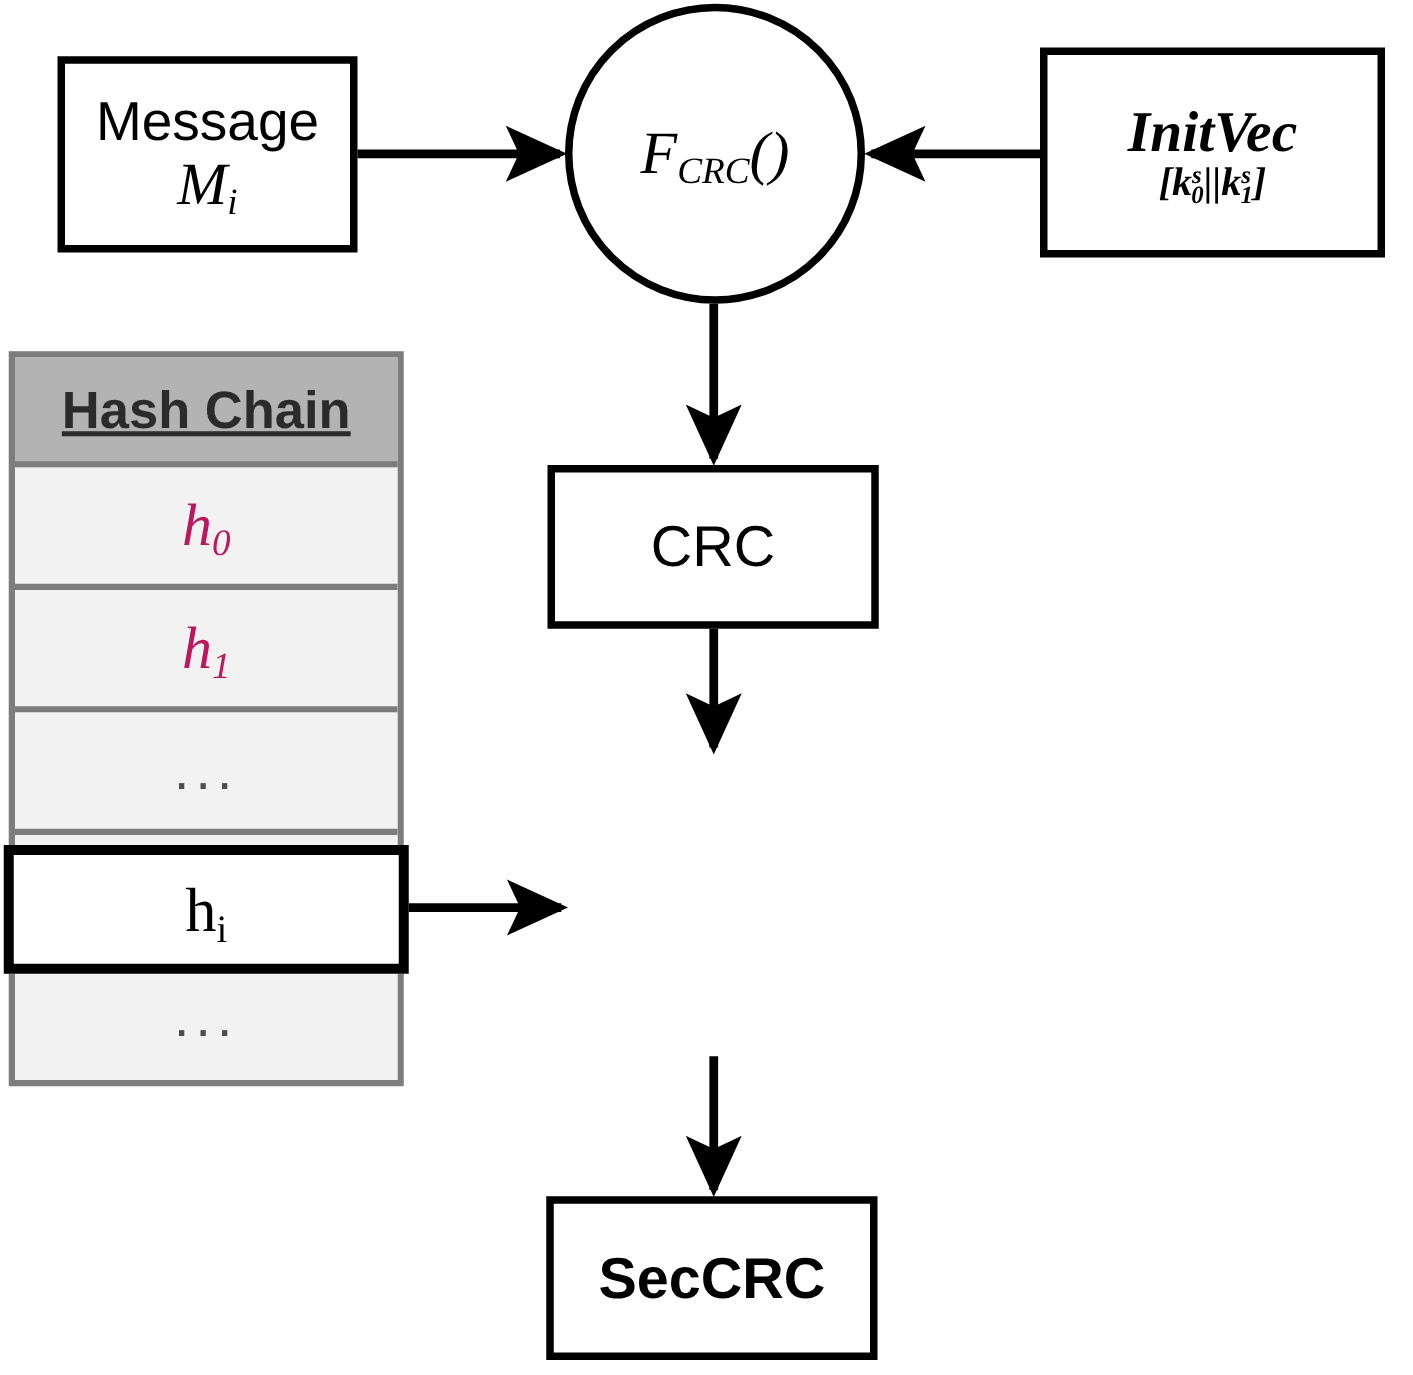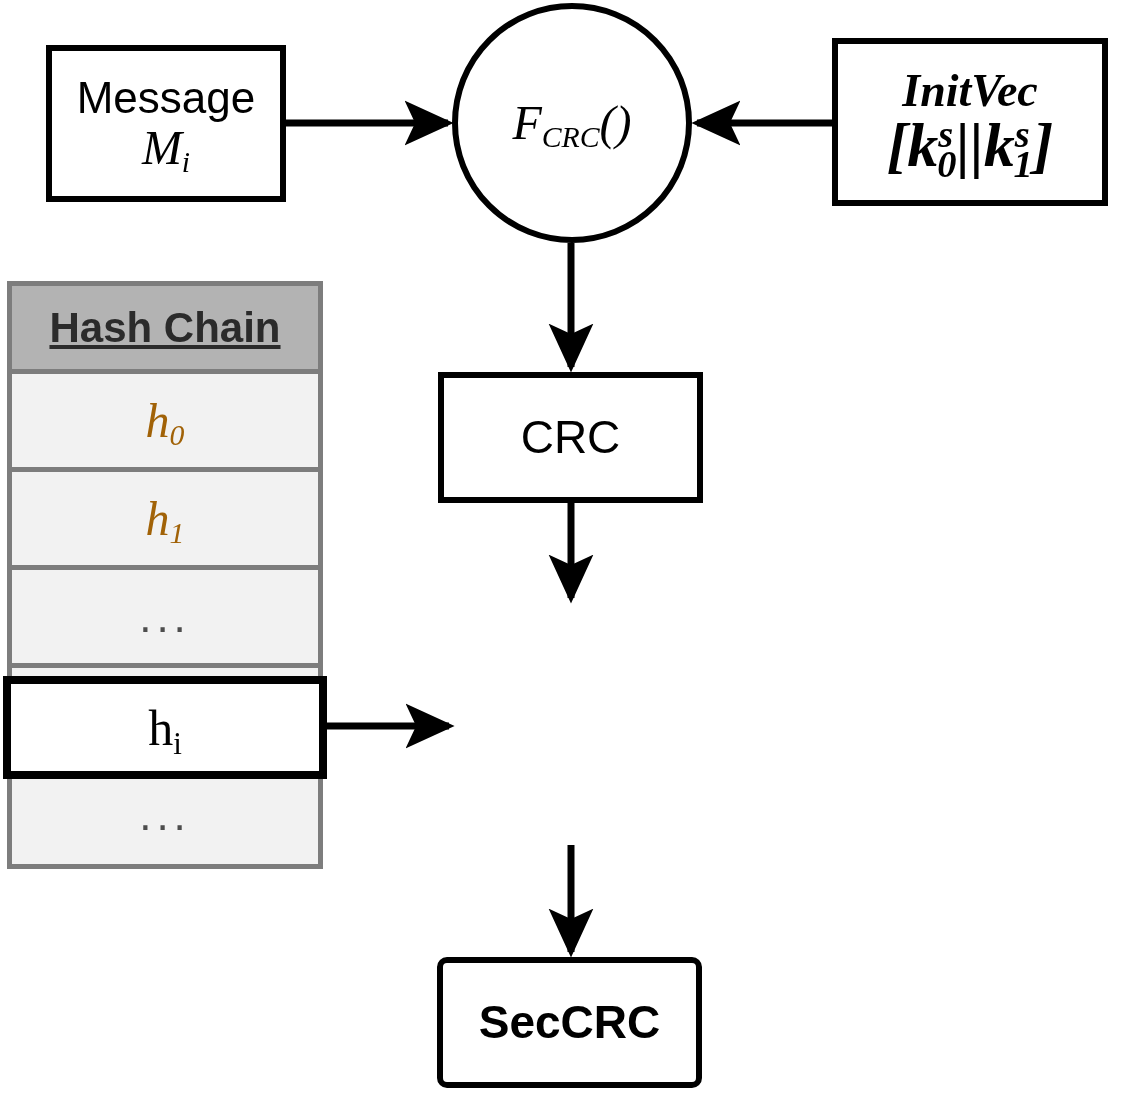--- a/index.html
+++ b/index.html
@@ -80,32 +80,32 @@
 
   #fcrc-node {
     left: 452px; top: 3px; width: 240px; height: 240px;
   }
   #fcrc-node .fcrc-label { font-size: 48px; }
 
   #initvec-node {
     left: 832px; top: 38px; width: 276px; height: 168px;
   }
   #initvec-node .line1 { font-size: 46px; font-weight: 700; margin-bottom: 0; }
-  #initvec-node .line2 { font-size: 62px; font-weight: 700; }
+  #initvec-node .line2 { font-size: 32px; font-weight: 700; }
 
   #crc-node {
     left: 438px; top: 372px; width: 265px; height: 131px;
   }
 
   #otp-node {
     left: 452px; top: 602px; width: 240px; height: 243px;
   }
 
   #seccrc-node {
-    left: 437px; top: 957px; width: 265px; height: 131px; border-radius: 10px;
+    left: 437px; top: 957px; width: 265px; height: 131px;
   }
 
   
   #hash-chain-table {
     position: absolute;
     left: 7px;
     top: 281px;
     width: 316px;
     box-sizing: border-box;
     border: 5px solid #7d7d7d;
@@ -133,21 +133,21 @@
     align-items: center;
     justify-content: center;
     box-sizing: border-box;
     position: relative;
   }
   .hc-row:last-child { border-bottom: none; }
   .hc-row .cell-math {
     font-family: "Liberation Serif", "DejaVu Serif", serif;
     font-style: italic;
     font-size: 48px;
-    color: #a16207;
+    color: #be185d;
     white-space: nowrap;
   }
   .hc-row .cell-math sub { font-size: 0.62em; vertical-align: -0.28em; line-height: 0; }
   .hc-row .cell-dots {
     font-family: "Liberation Sans", sans-serif;
     font-size: 44px;
     color: #4d4d4d;
     letter-spacing: 5px;
     line-height: 0.4;
   }

